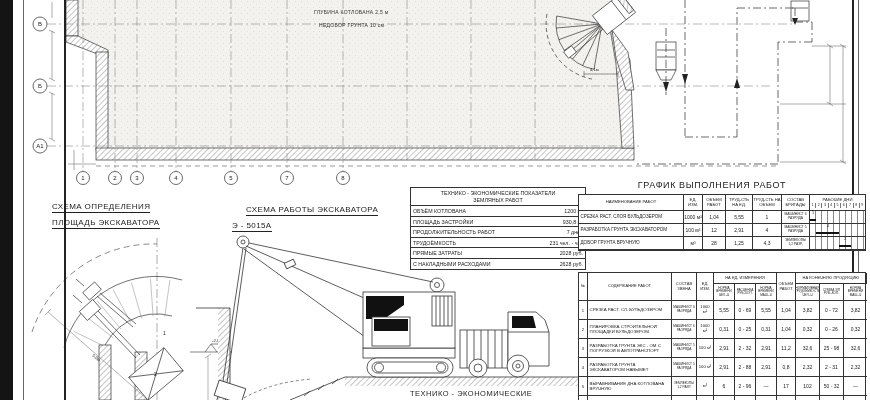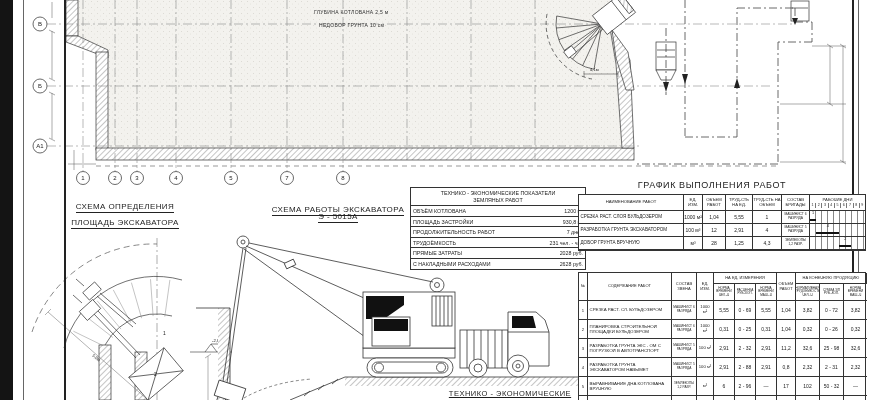--- a/index.html
+++ b/index.html
@@ -10,21 +10,21 @@
   svg text{fill:#222;}
   
   .edge-left{left:0;top:0;width:13px;height:400px;background:#141414;}
   .frame-v1{left:23px;top:0;width:1px;height:400px;background:#666;}
   .frame-v2{left:64px;top:0;width:2px;height:400px;background:#222;}
   .frame-v3{left:852px;top:0;width:2px;height:400px;background:#222;}
   .frame-v4{left:858px;top:0;width:1px;height:400px;background:#666;}
   
   .note{font-size:5px;letter-spacing:.3px;color:#333;white-space:nowrap;}
   
-  .sec-title{font-size:8px;letter-spacing:.4px;text-align:center;white-space:nowrap;}
+  .sec-title{font-size:8px;letter-spacing:.4px;text-align:left;white-space:nowrap;}
   .sec-title span{border-bottom:1px solid #222;padding-bottom:1px;}
   .tbl-title{font-size:9px;letter-spacing:.6px;text-align:center;white-space:nowrap;}
   
   .tep{left:410px;top:187px;width:176px;border:1px solid #333;background:#fff;box-sizing:border-box;}
   .tep-title{font-size:5.3px;text-align:center;line-height:1.35;padding:1.5px 0;border-bottom:1px solid #333;}
   .tep-row{display:flex;justify-content:space-between;align-items:center;height:10.5px;
            border-bottom:1px solid #333;font-size:5.3px;padding:0 2px;box-sizing:border-box;}
   .tep-row:last-child{border-bottom:none;}
   
   .sch{left:578px;top:194px;width:288px;border:1px solid #333;background:#fff;box-sizing:border-box;}
@@ -52,21 +52,21 @@
   .calc .c:last-child{border-right:none;}
   .calc-head{grid-template-rows:11px 17px;}
   .calc-head .g1{font-size:4px;line-height:1.05;}
   .calc-head .rs{grid-row:1/3;font-size:4px;line-height:1.1;}
   .calc-head .sub{font-size:3.1px;line-height:1.1;padding:0 .5px;}
   .calc-row .c{height:19px;font-size:5px;}
   .calc-row .c.num{font-size:4.2px;}
   .calc-row .c.name{justify-content:flex-start;text-align:left;padding:0 1.5px;font-size:4.4px;line-height:1.15;}
   .calc-row .c.crew{font-size:3.2px;line-height:1.2;padding:0 1px;}
   .calc-row .c.unit{font-size:4.2px;line-height:1.15;padding:0 1px;}
-  .footer-partial{font-size:7.5px;letter-spacing:.5px;text-align:center;white-space:nowrap;text-decoration:underline;}
+  .footer-partial{font-size:7.5px;letter-spacing:.5px;text-align:left;white-space:nowrap;}
 </style>
 </head>
 <body>
 
 <div class="sheet">
 
   <svg class="abs" style="left:0;top:0" width="870" height="400" viewBox="0 0 870 400">
     <defs>
       <pattern id="h45" width="4" height="4" patternUnits="userSpaceOnUse" patternTransform="rotate(45)">
         <rect width="4" height="4" fill="#ffffff"></rect>
@@ -362,23 +362,23 @@
   <div class="abs frame-v3"></div>
   <div class="abs frame-v4"></div>
 
   <div class="abs note" style="left:314px;top:9px">ГЛУБИНА КОТЛОВАНА 2,5 м</div>
   <div class="abs note" style="left:319px;top:22px">НЕДОБОР ГРУНТА 10 см</div>
 
   <div class="abs sec-title" style="left:52px;top:202px;width:146px">
     <span>СХЕМА ОПРЕДЕЛЕНИЯ</span></div>
   <div class="abs sec-title" style="left:52px;top:218px;width:146px">
     <span>ПЛОЩАДЬ ЭКСКАВАТОРА</span></div>
-  <div class="abs sec-title" style="left:232px;top:205px;width:212px">
+  <div class="abs sec-title" style="left:246px;top:205px;width:212px">
     <span>СХЕМА РАБОТЫ ЭКСКАВАТОРА</span></div>
-  <div class="abs sec-title" style="left:232px;top:212px;width:212px">
+  <div class="abs sec-title" style="left:232px;top:221px;width:212px">
     <span>Э - 5015А</span></div>
 
   <div class="abs tep">
     <div class="tep-title">
       <div>ТЕХНИКО - ЭКОНОМИЧЕСКИЕ ПОКАЗАТЕЛИ</div>
       <div>ЗЕМЛЯНЫХ РАБОТ</div>
     </div>
     <div>
         <div class="tep-row">
           <span>ОБЪЁМ КОТЛОВАНА</span>

